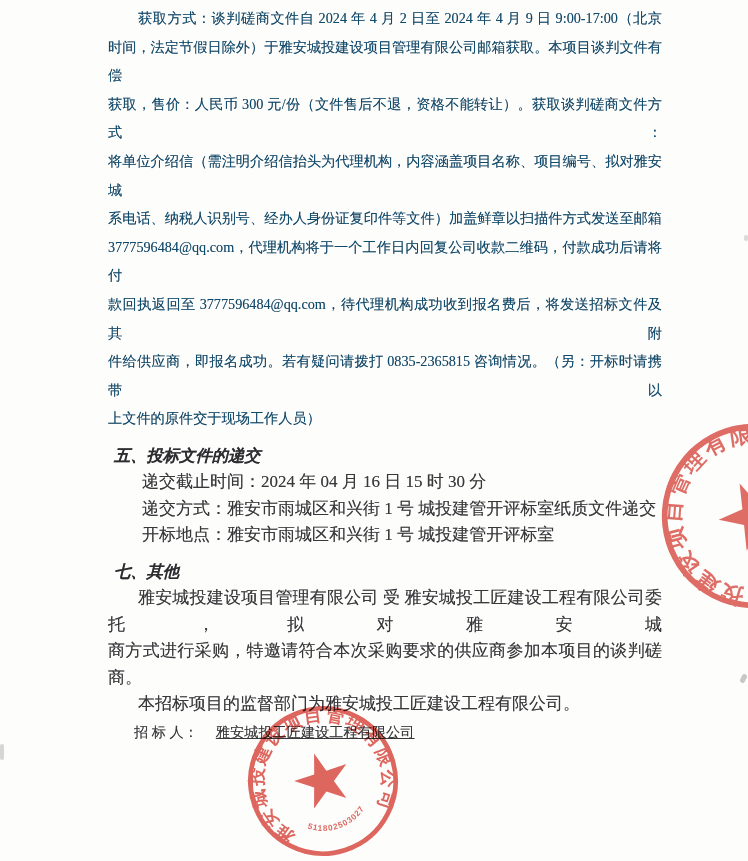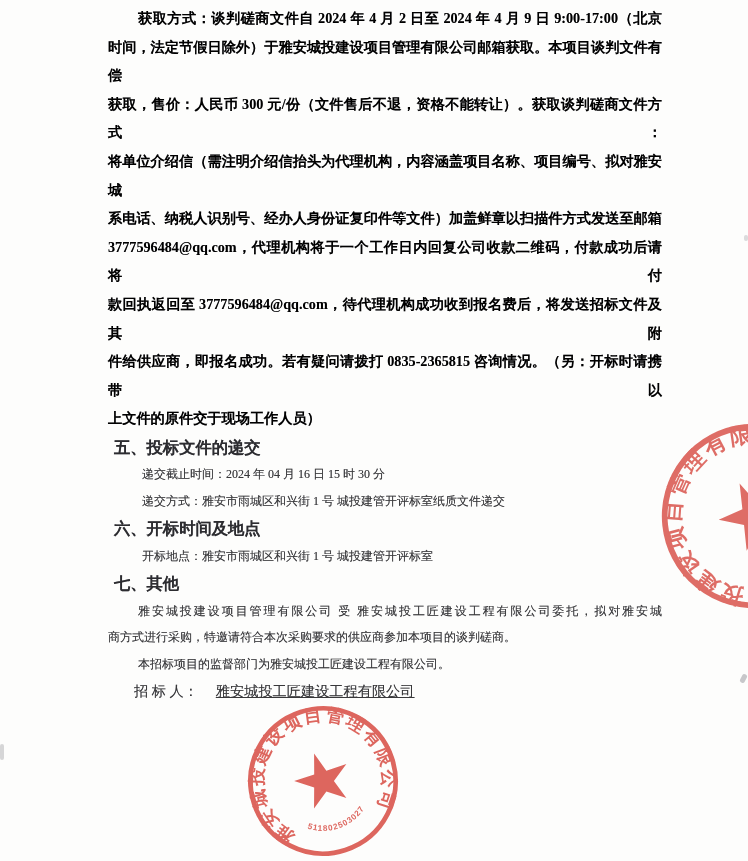--- a/index.html
+++ b/index.html
@@ -13,46 +13,46 @@
   }
   .doc{
     position:absolute;
     left:108px;top:4px;
     width:554px;
   }
   .line{
     font-size:14.2px;
     line-height:28.6px;
     white-space:nowrap;
-    color:#000000;
+    color:#0c4a6e;
     text-shadow:0 0 .4px rgba(40,40,50,.45);
-    font-weight:bold;
   }
   .jl{ 
     white-space:normal;
     text-align:justify;
     text-align-last:justify;
   }
   .indent{ text-indent:30px; }
   .sec-line{
-    font-size:12px;
+    font-size:17px;
     line-height:26.5px;
     white-space:nowrap;
     text-shadow:0 0 .4px rgba(40,40,50,.45);
   }
   .sub{ padding-left:34px; }
   .heading{
     font-size:16.3px;
     font-weight:bold;
     line-height:26.5px;
-    margin-top:2px;
+    margin-top:10px;
     color:#2c2c30;
     padding-left:6px;
     white-space:nowrap;
     text-shadow:0 0 .5px rgba(30,30,40,.5);
+    font-style:italic;
   }
   .p7{
     white-space:normal;
     text-align:justify;
     text-align-last:justify;
   }
   .p7-last{ text-align-last:left; }
   .contact-row{
     font-size:14.2px;
     line-height:28px;
@@ -97,21 +97,20 @@
       <div class="line jl">3777596484@qq.com，代理机构将于一个工作日内回复公司收款二维码，付款成功后请将付</div>
       <div class="line jl">款回执返回至 3777596484@qq.com，待代理机构成功收到报名费后，将发送招标文件及其附</div>
       <div class="line jl">件给供应商，即报名成功。若有疑问请拨打 0835-2365815 咨询情况。（另：开标时请携带以</div>
       <div class="line">上文件的原件交于现场工作人员）</div>
     </div>
 
     <div class="heading">五、投标文件的递交</div>
     <div class="sec-line sub">递交截止时间：2024 年 04 月 16 日  15 时 30 分</div>
     <div class="sec-line sub">递交方式：雅安市雨城区和兴街 1 号  城投建管开评标室纸质文件递交</div>
 
-    <div class="heading">六、开标时间及地点</div>
     <div class="sec-line sub">开标地点：雅安市雨城区和兴街 1 号  城投建管开评标室</div>
 
     <div class="heading">七、其他</div>
     <div class="sec-line p7 indent">雅安城投建设项目管理有限公司 受 雅安城投工匠建设工程有限公司委托，拟对雅安城</div>
     <div class="sec-line p7 p7-last">商方式进行采购，特邀请符合本次采购要求的供应商参加本项目的谈判磋商。</div>
 
     <div class="sec-line indent">本招标项目的监督部门为雅安城投工匠建设工程有限公司。</div>
 
 
     <div>

